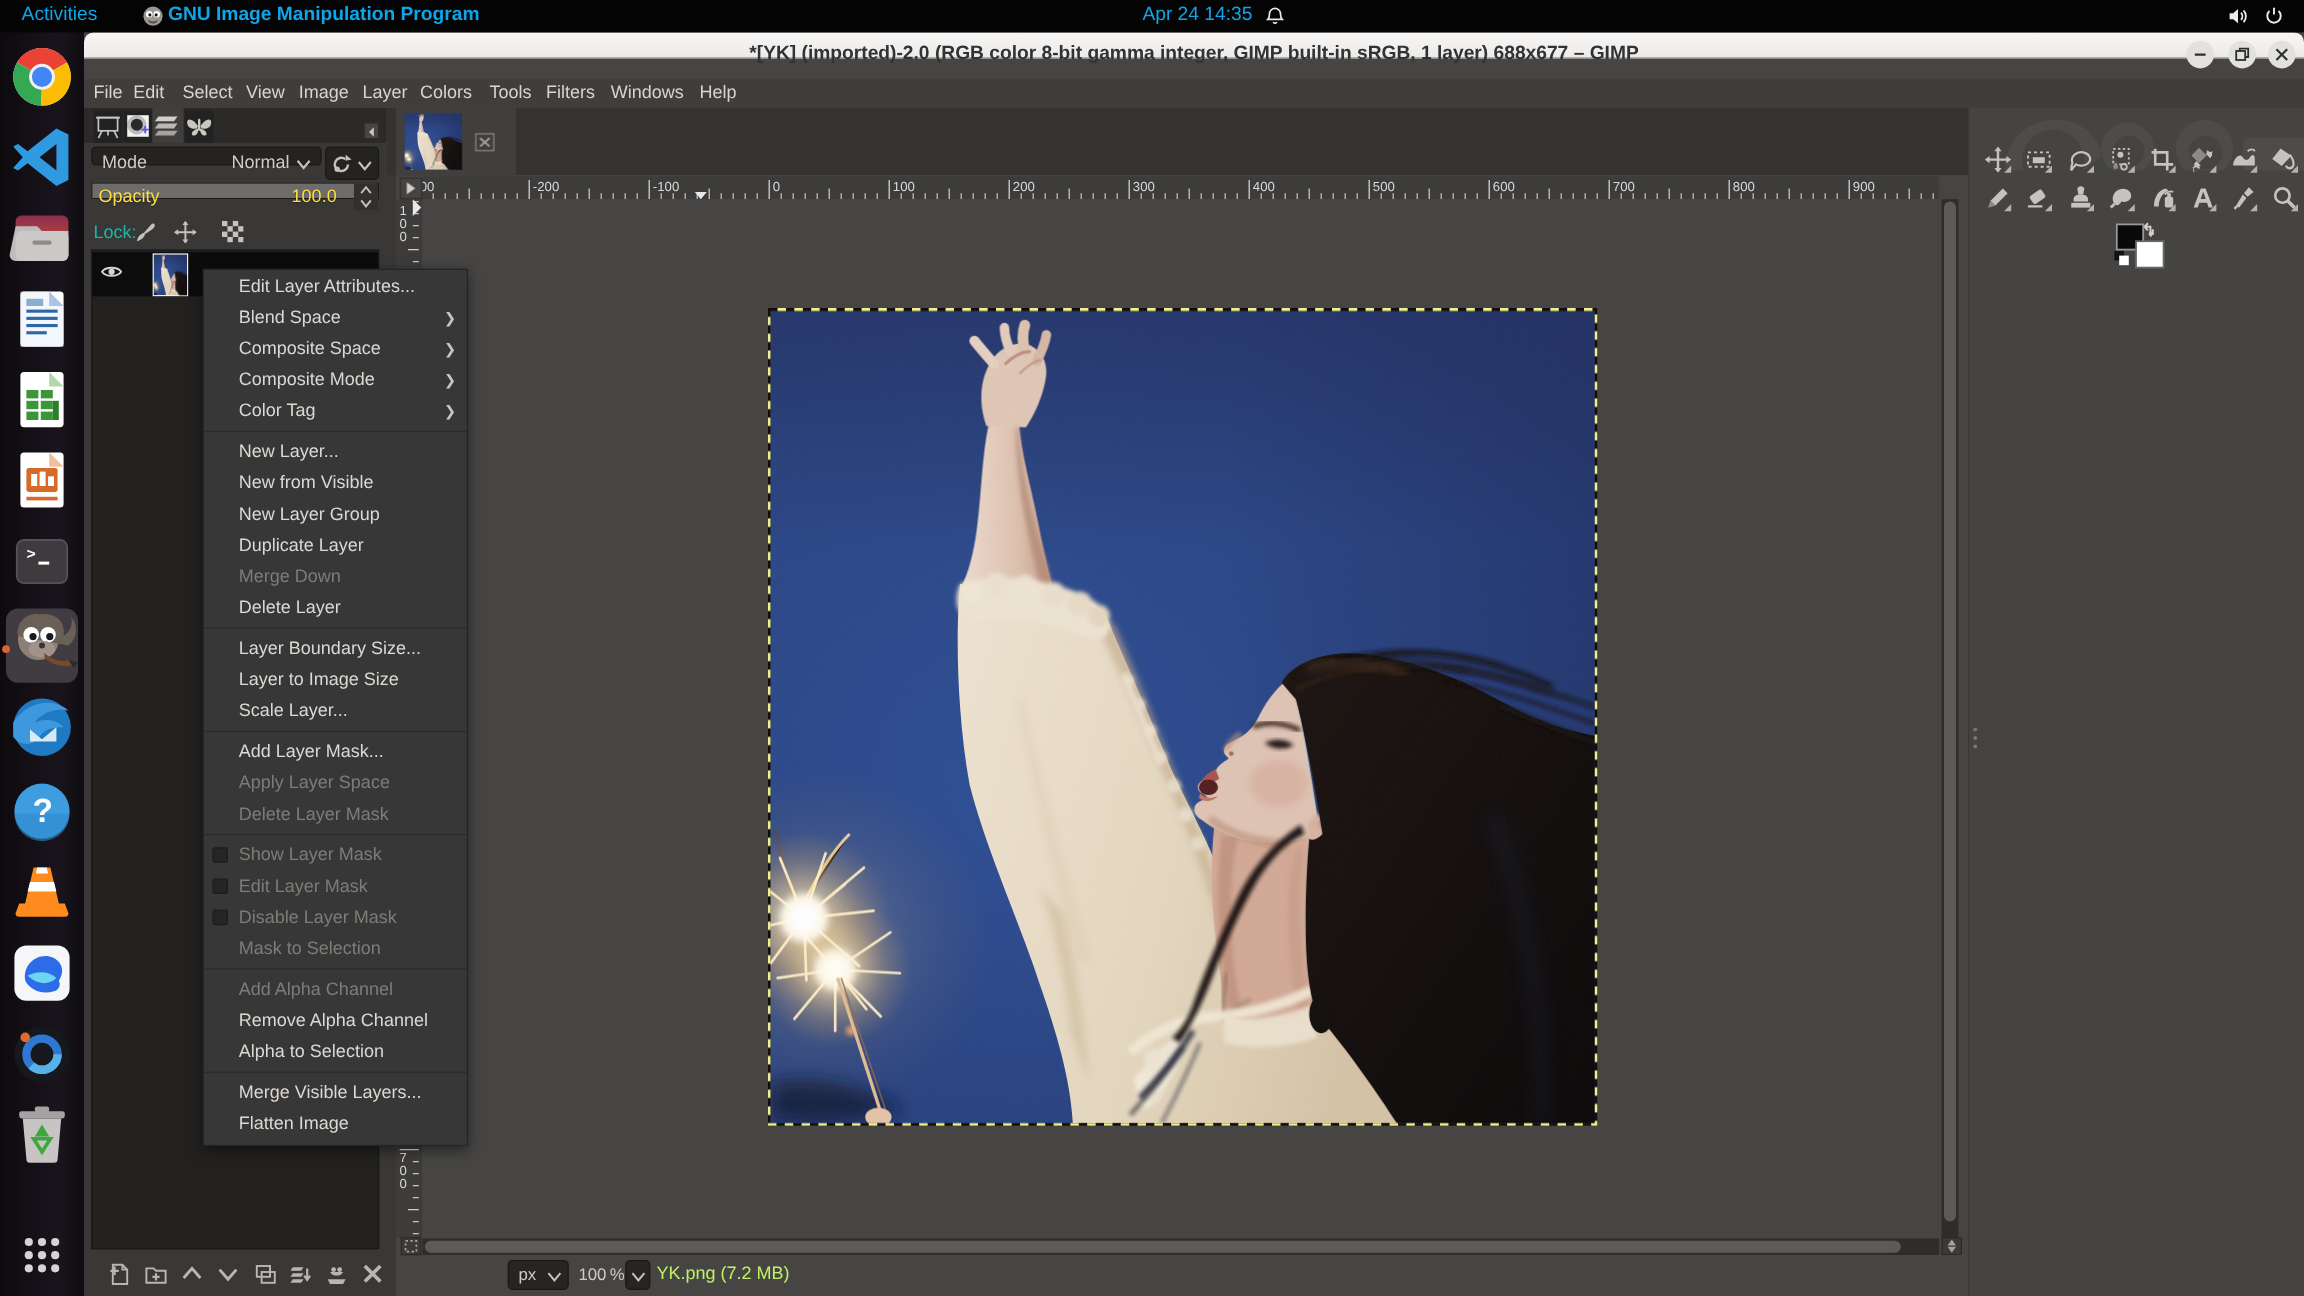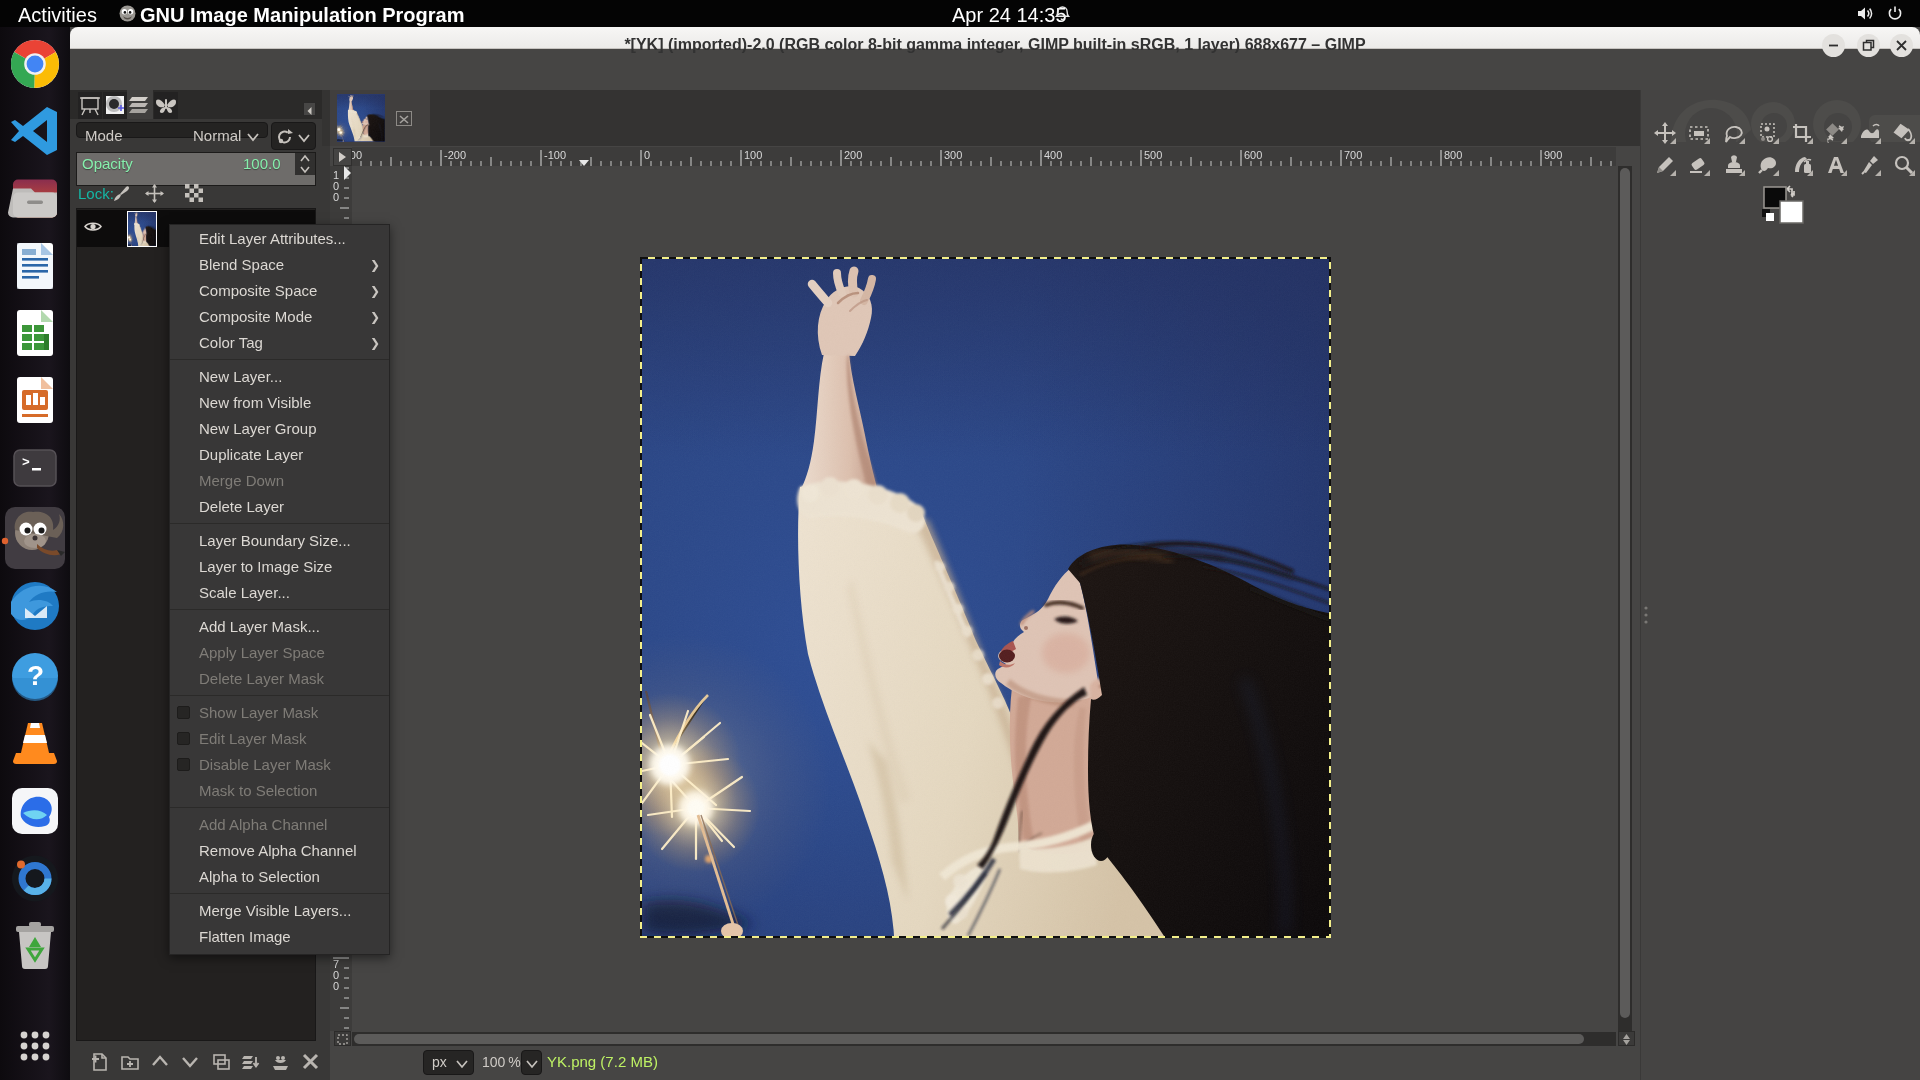--- a/index.html
+++ b/index.html
@@ -1,16 +1,16 @@
 <!DOCTYPE html>
 <html><head><meta charset="utf-8"><style>
 *{margin:0;padding:0;box-sizing:border-box}
 html,body{width:1920px;height:1080px;overflow:hidden;background:#050505;font-family:"Liberation Sans",sans-serif}
 .abs{position:absolute}
-#topbar{position:absolute;left:0;top:0;width:1920px;height:34px;background:#040404;color:#ffffff;font-size:20px}
+#topbar{position:absolute;left:0;top:0;width:1920px;height:34px;background:#040404;color:#0ea5e9;font-size:16px}
 #dock{position:absolute;left:0;top:27px;width:70px;height:1053px;background:linear-gradient(90deg,#0d0a0e 0%,#1a151d 70%,#0e0c10 100%)}
 #win{position:absolute;left:70px;top:27px;width:1850px;height:1053px;background:#464544}
 #titlebar{position:absolute;left:0;top:0;width:1850px;height:22px;background:linear-gradient(#f7f6f5,#ecebe9);border-bottom:1px solid #c6c3c0;border-radius:8px 8px 0 0}
 #titlebar .t{position:absolute;left:0;right:0;top:9px;text-align:center;font-weight:700;font-size:16px;color:#323232}
 .wbtn{position:absolute;top:7px;width:23px;height:23px;border-radius:50%;background:#e3e1de}
 #menubar{position:absolute;left:0;top:39px;width:1850px;height:24px;background:#3f3e3d;color:#d8d4cf;font-size:15px}
 #menubar span{position:absolute;top:3px}
 #lpanel{position:absolute;left:0;top:63px;width:252px;height:990px;background:#393837}
 #tabrow{position:absolute;left:0;top:63px;width:252px;height:29px;background:#2b2a29}
 .ptab{position:absolute;top:2px;width:24px;height:27px;background:#232222}
@@ -445,20 +445,33 @@
           <line x1="7" y1="11.5" x2="16" y2="11.5" stroke="#2e2e2e" stroke-width="1.8"></line>
         </svg></div>
   <div class="wbtn" style="left:1787px"><svg width="23" height="23" viewBox="0 0 23 23">
           <rect x="6.5" y="8.5" width="7.5" height="7.5" fill="none" stroke="#2e2e2e" stroke-width="1.5"></rect>
           <path d="M9.5 8.5 V6.5 H16.5 V13.5 H14" fill="none" stroke="#2e2e2e" stroke-width="1.5"></path>
         </svg></div>
   <div class="wbtn" style="left:1820px"><svg width="23" height="23" viewBox="0 0 23 23">
           <path d="M7 7 L16 16 M16 7 L7 16" stroke="#2e2e2e" stroke-width="1.8"></path>
         </svg></div>
  </div>
+ <div id="menubar">
+  <span style="left:8px">File</span>
+      <span style="left:41px">Edit</span>
+      <span style="left:82px">Select</span>
+      <span style="left:135px">View</span>
+      <span style="left:179px">Image</span>
+      <span style="left:232px">Layer</span>
+      <span style="left:280px">Colors</span>
+      <span style="left:338px">Tools</span>
+      <span style="left:385px">Filters</span>
+      <span style="left:439px">Windows</span>
+      <span style="left:513px">Help</span>
+ </div>
  <div id="lpanel"></div>
  <div id="tabrow">
   <div class="ptab" style="left:8px"><svg width="24" height="27" viewBox="0 0 24 27">
           <g stroke="#c9c5c0" stroke-width="1.4" fill="none">
             <rect x="4" y="6" width="16" height="11"></rect>
             <line x1="2" y1="6" x2="22" y2="6"></line>
             <line x1="7" y1="17" x2="4" y2="23"></line>
             <line x1="17" y1="17" x2="20" y2="23"></line>
             <line x1="12" y1="17" x2="12" y2="21"></line>
           </g>
@@ -501,21 +514,21 @@
    <svg class="abs" style="left:4px;top:5px" width="18" height="18" viewBox="0 0 18 18">
         <path d="M14 9 a5.5 5.5 0 1 1 -2.2-4.4" fill="none" stroke="#c5c1bc" stroke-width="2"></path>
         <path d="M12 1 L12 6 L17 5 Z" fill="#c5c1bc"></path>
         <circle cx="5" cy="13" r="2.2" fill="#c5c1bc"></circle>
       </svg>
    <svg class="abs" style="left:26px;top:10px" width="12" height="10">
         <path d="M1 2 L6 8 L11 2" stroke="#c5c1bc" stroke-width="1.8" fill="none"></path>
       </svg>
  </div>
 
- <div class="abs" style="left:6px;top:125px;width:240px;height:34px;background:#6e6c6a;border:1px solid #1c1b1a;color:#86efac;font-size:15px">
+ <div class="abs" style="left:6px;top:125px;width:240px;height:14px;background:#6e6c6a;border:1px solid #1c1b1a;color:#fde047;font-size:15px">
    <span class="abs" style="left:5px;top:2px;text-shadow:0 1px 1px rgba(0,0,0,.4)">Opacity</span>
    <span class="abs" style="left:166px;top:2px;text-shadow:0 1px 1px rgba(0,0,0,.4)">100.0</span>
    <div class="abs" style="left:218px;top:0;width:20px;height:22px;background:#31302f">
      <svg width="20" height="22">
           <path d="M6 8 L10 3 L14 8" stroke="#c5c1bc" stroke-width="1.6" fill="none"></path>
           <path d="M6 14 L10 19 L14 14" stroke="#c5c1bc" stroke-width="1.6" fill="none"></path>
         </svg>
    </div>
  </div>
 

